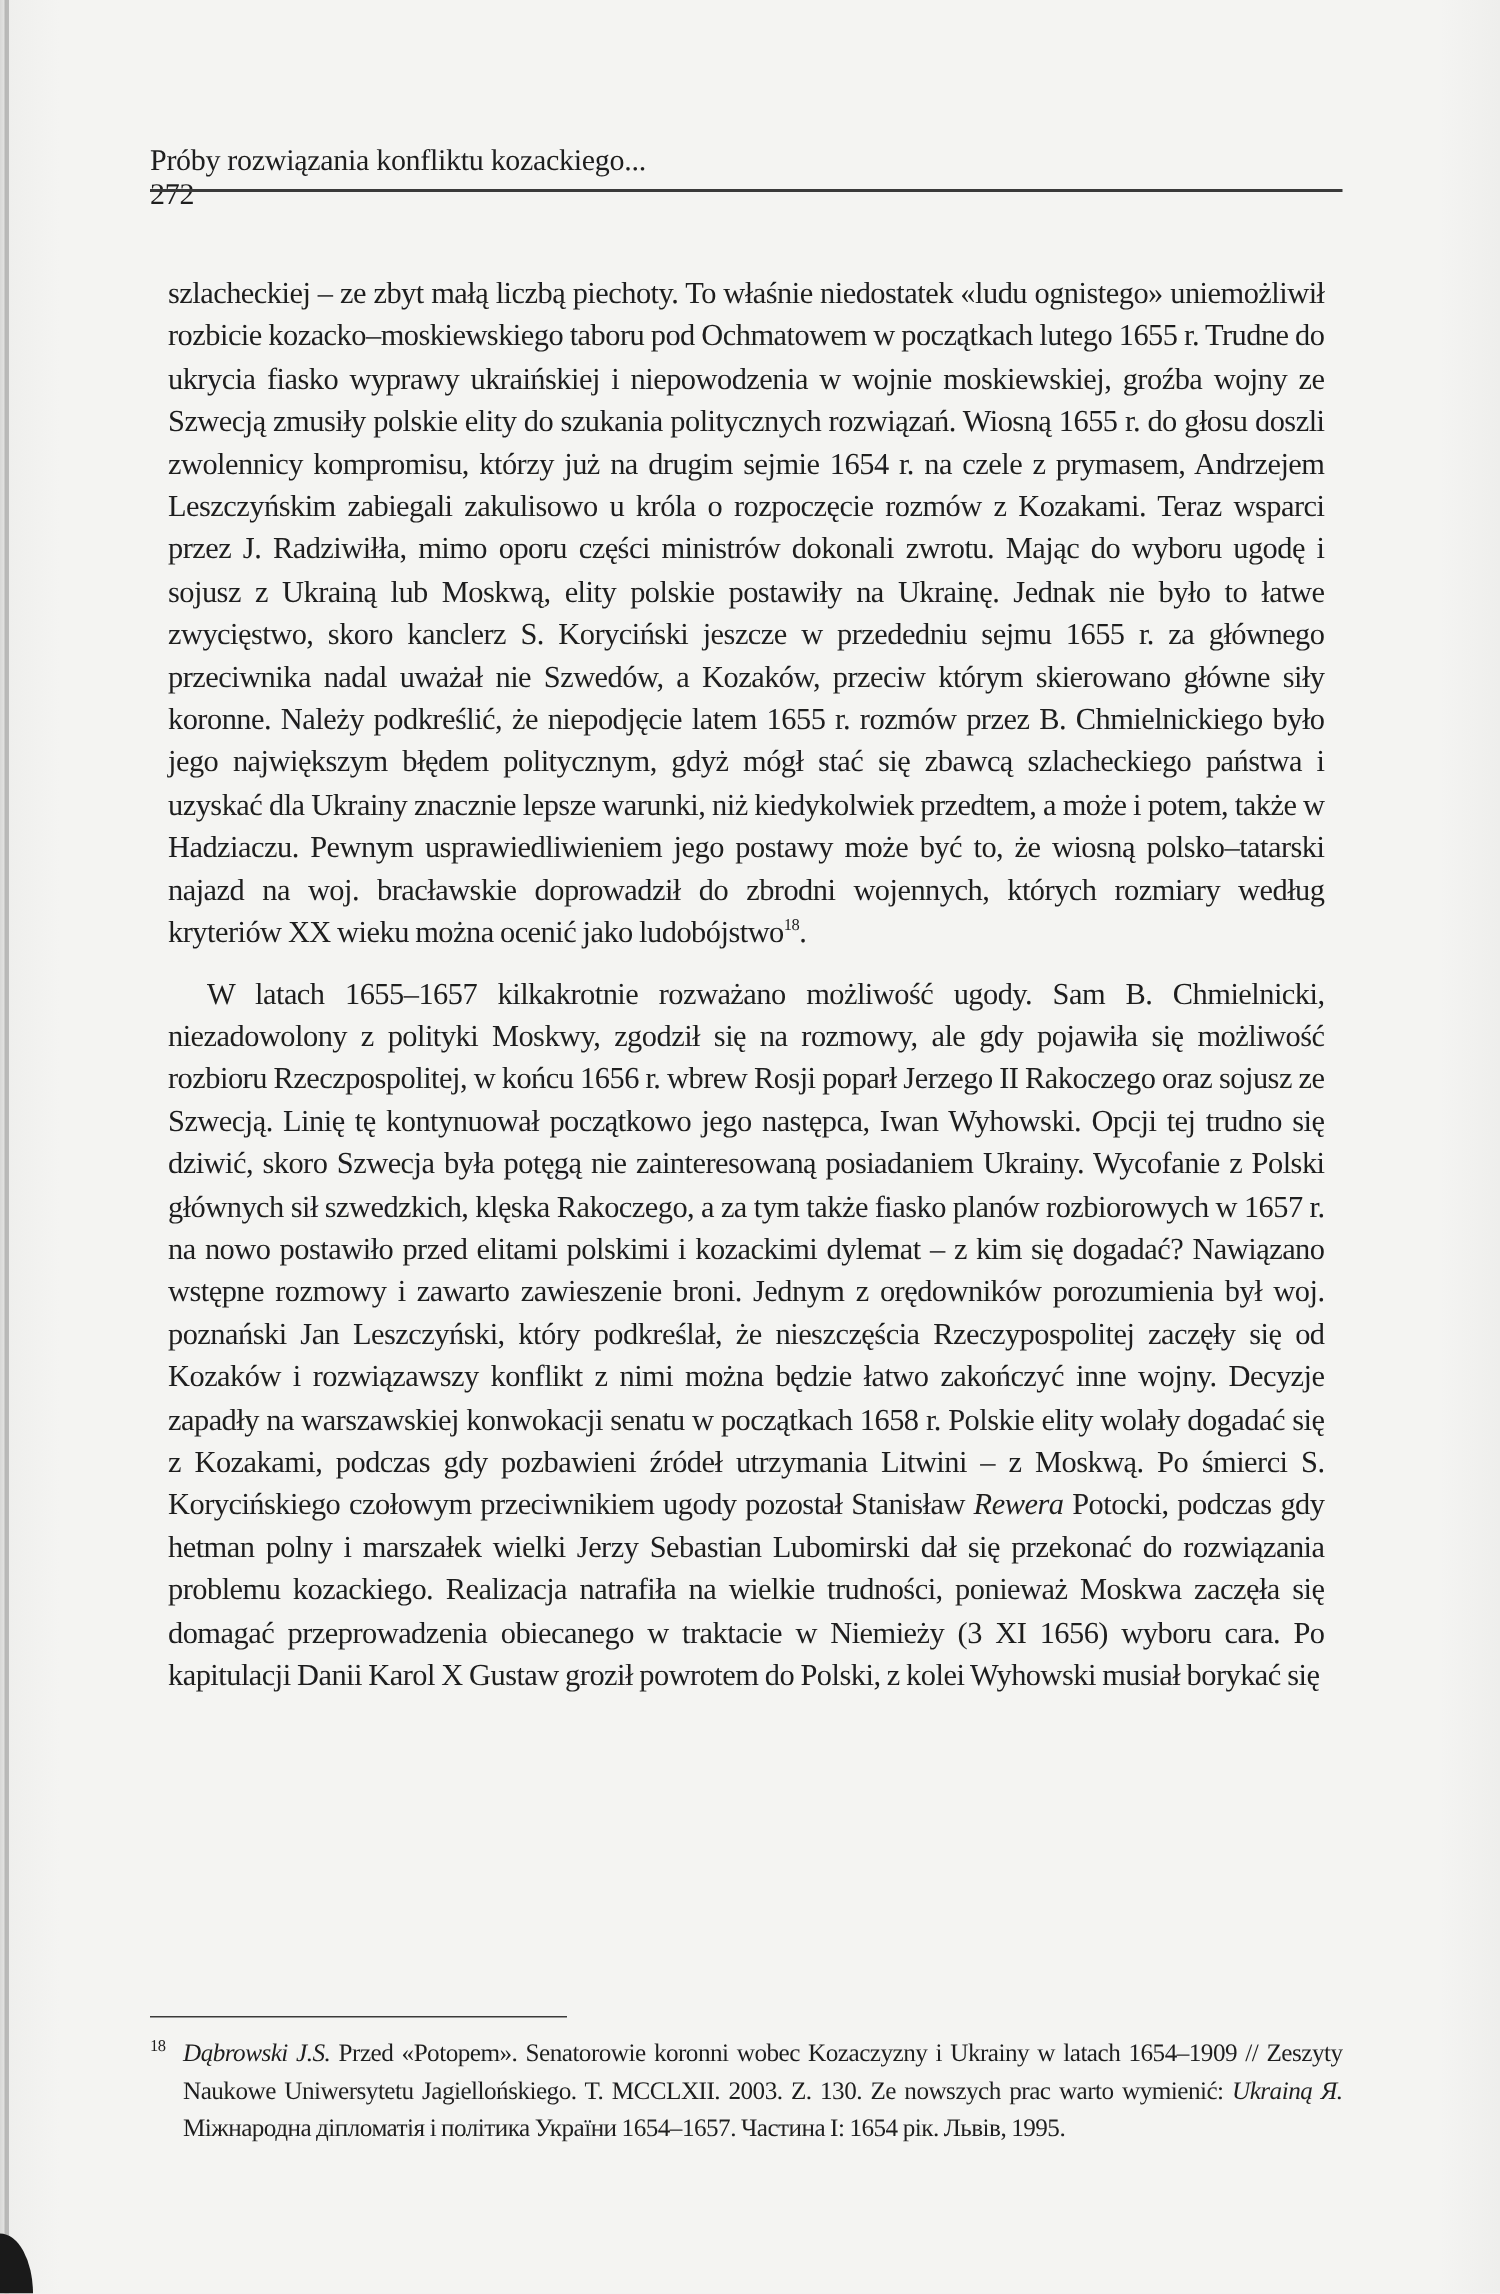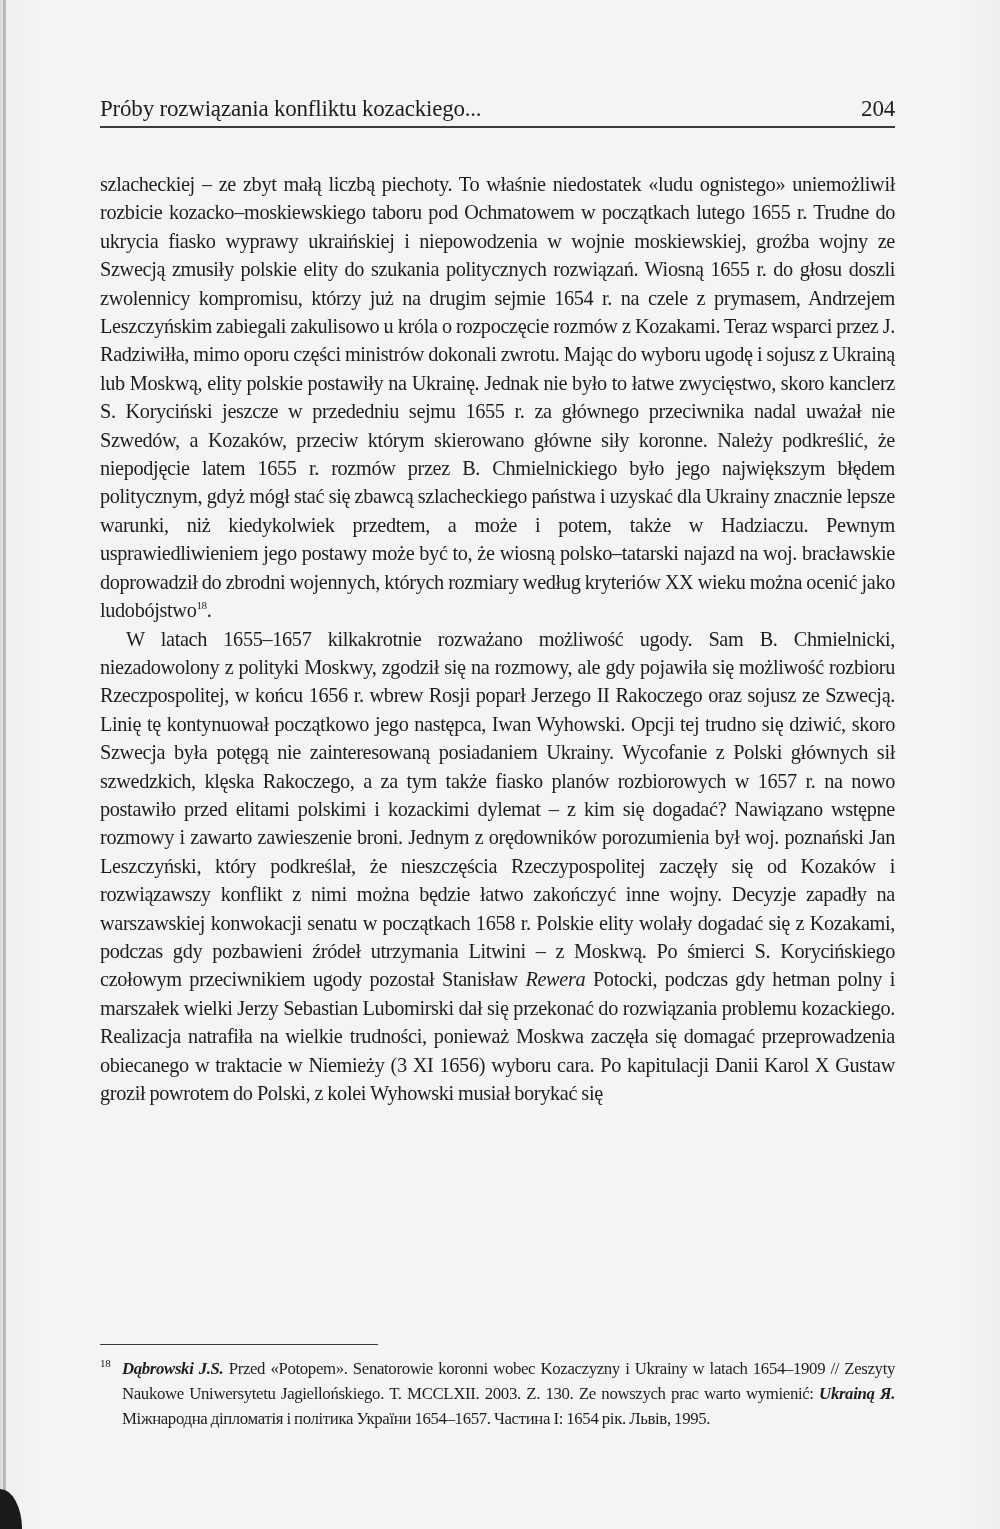--- a/index.html
+++ b/index.html
@@ -37,22 +37,23 @@
     }
     .header {
       position: absolute;
       left: 100px;
       top: 96px;
       width: 795px;
       height: 30px;
       display: flex;
       justify-content: space-between;
       align-items: baseline;
-      font-size: 23px;
+      font-size: 20px;
       letter-spacing: -0.2px;
+      flex-direction: column;
     }
     .header-rule {
       position: absolute;
       left: 100px;
       top: 126px;
       width: 795px;
       height: 0;
       border-top: 2px solid #3a3a3a;
     }
     .body-text {
@@ -60,21 +61,21 @@
       left: 100px;
       top: 170px;
       width: 795px;
       font-size: 20.3px;
       line-height: 28.4px;
       text-align: justify;
       letter-spacing: -0.35px;
       word-spacing: -0.5px;
     }
     .body-text p {
-      margin: 0;
+      margin: 12px;
     }
     .body-text p.indent {
       text-indent: 26px;
     }
     .body-text sup {
       font-size: 11px;
       line-height: 0;
       vertical-align: 8px;
     }
     .body-text i {
@@ -101,32 +102,32 @@
       text-indent: -22px;
     }
     .footnote .fn-num {
       display: inline-block;
       width: 22px;
       text-indent: 0;
       font-size: 11px;
       vertical-align: 7px;
       line-height: 0;
     }
-    .footnote i { font-style: italic; font-weight: bold; }
+    .footnote i { font-style: italic; }
   </style>
 </head>
 <body>
 
 <div class="page">
   <div class="left-edge"></div>
   <div class="corner-shadow"></div>
 
   <div class="header">
     <span>Próby rozwiązania konfliktu kozackiego...</span>
-    <span>204</span>
+    <span>272</span>
   </div>
   <div class="header-rule"></div>
 
   <div class="body-text">
     <p>
       <span>szlacheckiej – ze zbyt małą liczbą piechoty. To właśnie niedostatek «ludu ognistego» uniemożliwił rozbicie kozacko–moskiewskiego taboru pod Ochmatowem w początkach lutego 1655 r. Trudne do ukrycia fiasko wyprawy ukraińskiej i niepowodzenia w wojnie moskiewskiej, groźba wojny ze Szwecją zmusiły polskie elity do szukania politycznych rozwiązań. Wiosną 1655 r. do głosu doszli zwolennicy kompromisu, którzy już na drugim sejmie 1654 r. na czele z prymasem, Andrzejem Leszczyńskim zabiegali zakulisowo u króla o rozpoczęcie rozmów z Kozakami. Teraz wsparci przez J. Radziwiłła, mimo oporu części ministrów dokonali zwrotu. Mając do wyboru ugodę i sojusz z Ukrainą lub Moskwą, elity polskie postawiły na Ukrainę. Jednak nie było to łatwe zwycięstwo, skoro kanclerz S. Koryciński jeszcze w przededniu sejmu 1655 r. za głównego przeciwnika nadal uważał nie Szwedów, a Kozaków, przeciw którym skierowano główne siły koronne. Należy podkreślić, że niepodjęcie latem 1655 r. rozmów przez B. Chmielnickiego było jego największym błędem politycznym, gdyż mógł stać się zbawcą szlacheckiego państwa i uzyskać dla Ukrainy znacznie lepsze warunki, niż kiedykolwiek przedtem, a może i potem, także w Hadziaczu. Pewnym usprawiedliwieniem jego postawy może być to, że wiosną polsko–tatarski najazd na woj. bracławskie doprowadził do zbrodni wojennych, których rozmiary według kryteriów XX wieku można ocenić jako ludobójstwo</span><sup>18</sup><span>.</span>
     </p>
     <p class="indent">
       <span>W latach 1655–1657 kilkakrotnie rozważano możliwość ugody. Sam B. Chmielnicki, niezadowolony z polityki Moskwy, zgodził się na rozmowy, ale gdy pojawiła się możliwość rozbioru Rzeczpospolitej, w końcu 1656 r. wbrew Rosji poparł Jerzego II Rakoczego oraz sojusz ze Szwecją. Linię tę kontynuował początkowo jego następca, Iwan Wyhowski. Opcji tej trudno się dziwić, skoro Szwecja była potęgą nie zainteresowaną posiadaniem Ukrainy. Wycofanie z Polski głównych sił szwedzkich, klęska Rakoczego, a za tym także fiasko planów rozbiorowych w 1657 r. na nowo postawiło przed elitami polskimi i kozackimi dylemat – z kim się dogadać? Nawiązano wstępne rozmowy i zawarto zawieszenie broni. Jednym z orędowników porozumienia był woj. poznański Jan Leszczyński, który podkreślał, że nieszczęścia Rzeczypospolitej zaczęły się od Kozaków i rozwiązawszy konflikt z nimi można będzie łatwo zakończyć inne wojny. Decyzje zapadły na warszawskiej konwokacji senatu w początkach 1658 r. Polskie elity wolały dogadać się z Kozakami, podczas gdy pozbawieni źródeł utrzymania Litwini – z Moskwą. Po śmierci S. Korycińskiego czołowym przeciwnikiem ugody pozostał Stanisław </span><i>Rewera</i><span> Potocki, podczas gdy hetman polny i marszałek wielki Jerzy Sebastian Lubomirski dał się przekonać do rozwiązania problemu kozackiego. Realizacja natrafiła na wielkie trudności, ponieważ Moskwa zaczęła się domagać przeprowadzenia obiecanego w traktacie w Niemieży (3 XI 1656) wyboru cara. Po kapitulacji Danii Karol X Gustaw groził powrotem do Polski, z kolei Wyhowski musiał borykać się</span>
     </p>

